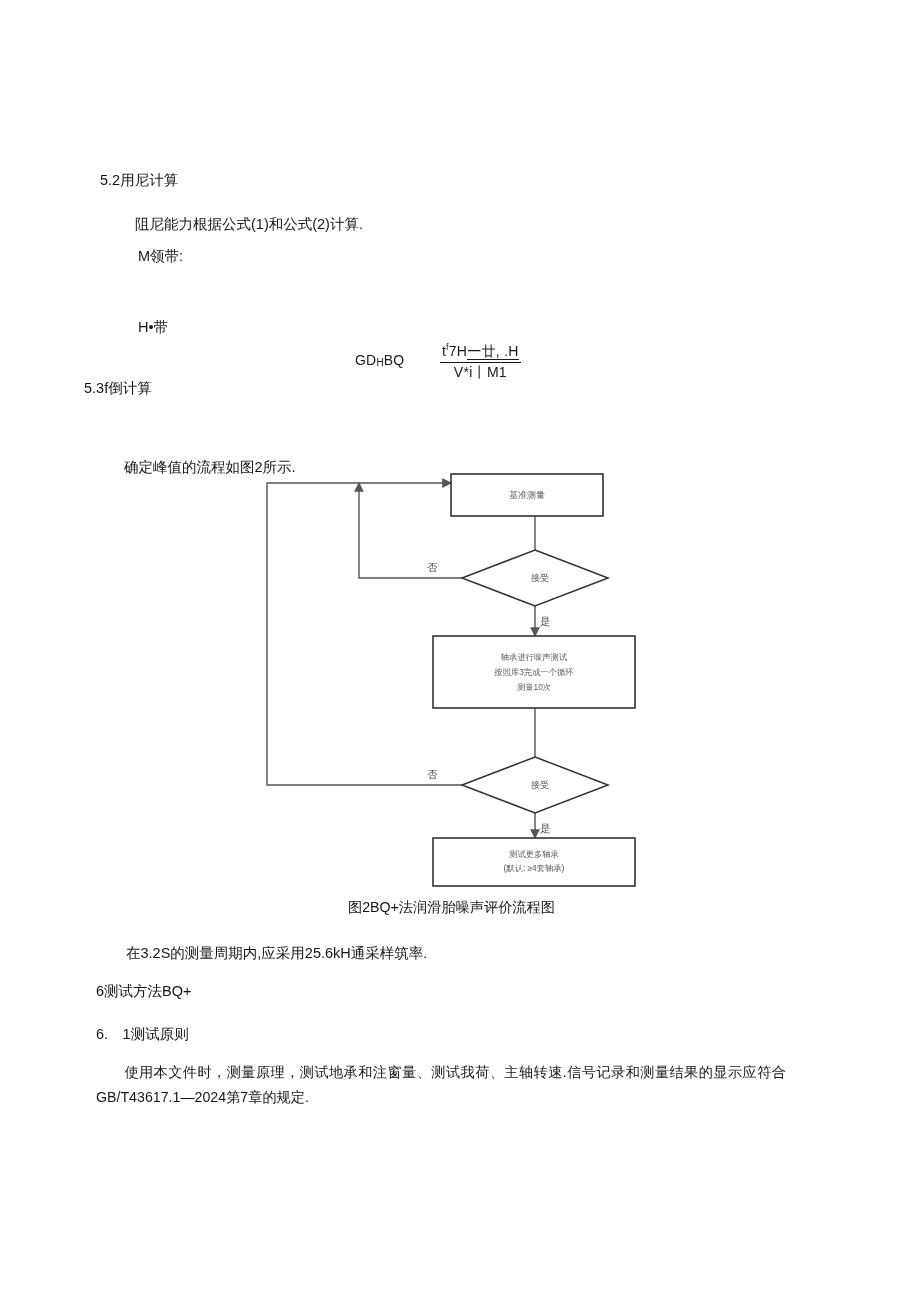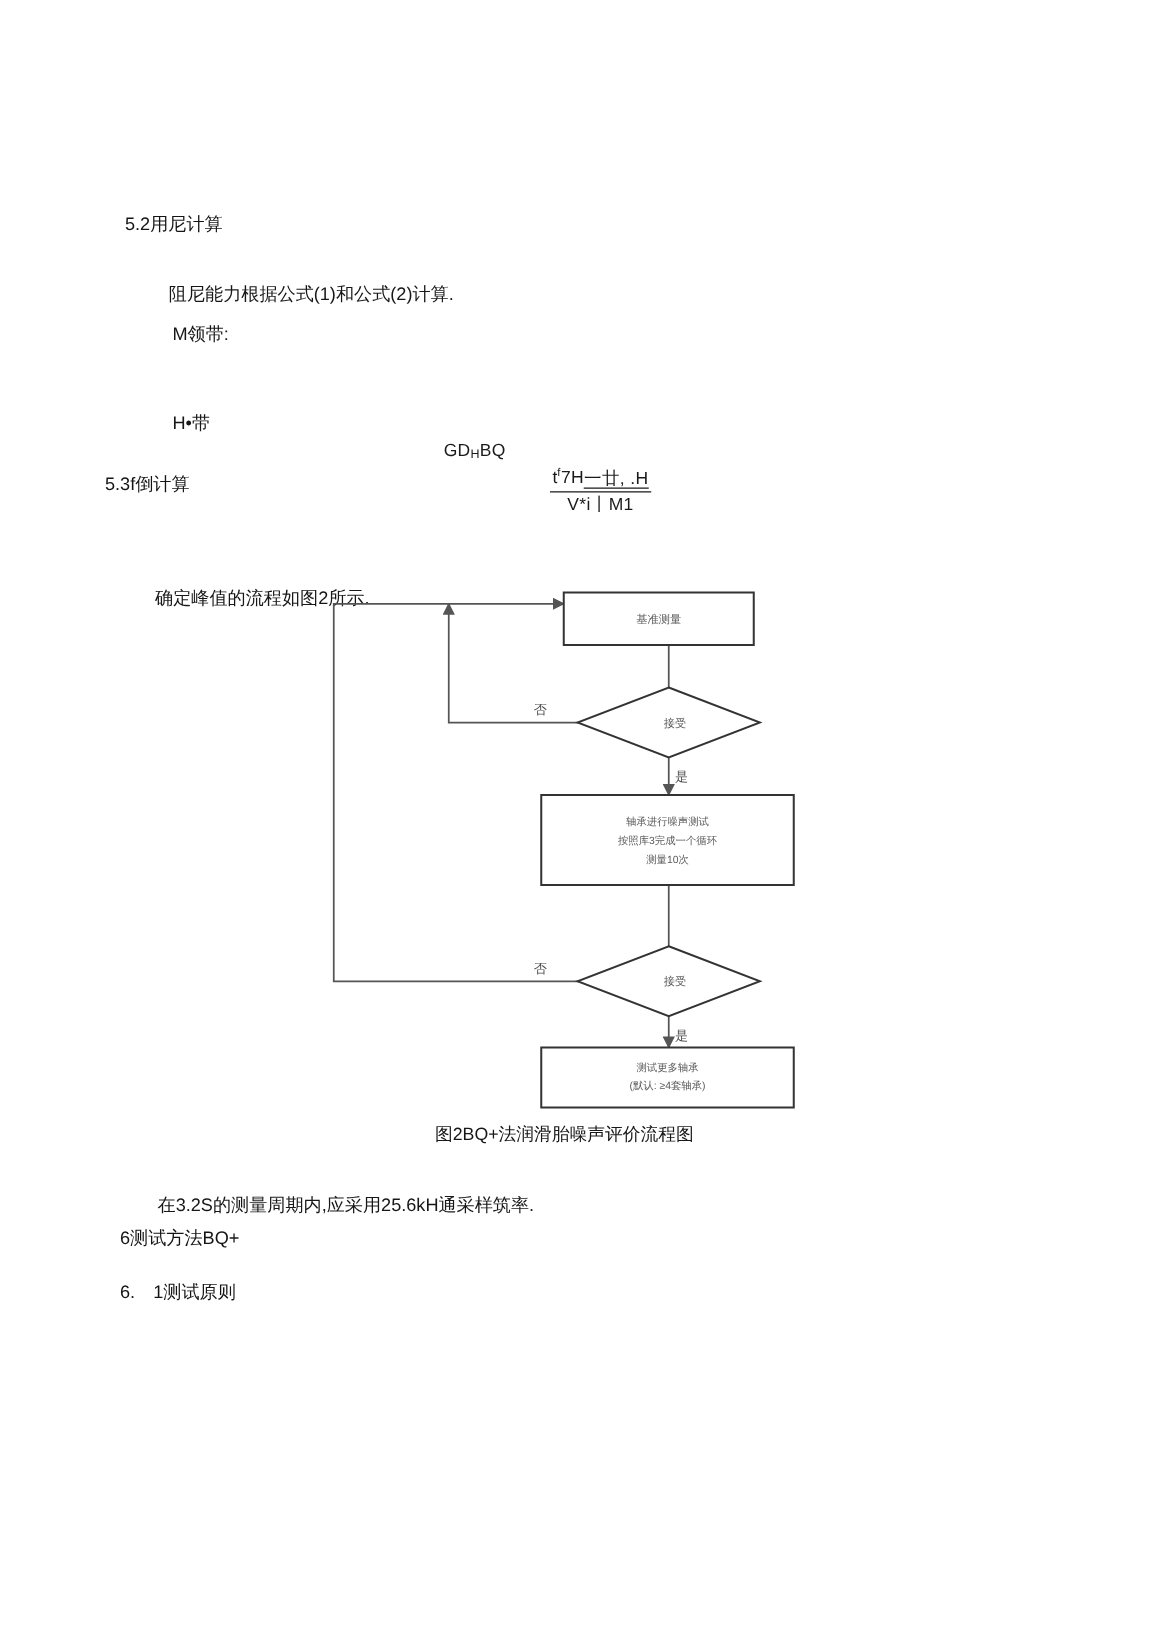--- a/index.html
+++ b/index.html
@@ -27,21 +27,21 @@
     font-size: 14.5px;
     line-height: 1.5;
     color: #141414;
     white-space: nowrap;
   }
   .para {
     font-size: 14.5px;
     line-height: 1.55;
     color: #171717;
   }
-  .para-nw { white-space: nowrap; margin-top: 12px; }
+  .para-nw { white-space: nowrap; }
 
   .body-wide {
     font-size: 14.2px;
     line-height: 1.75;
     color: #171717;
     width: 690px;
     text-align: justify;
   }
   .indent { text-indent: 2em; }
   .formula-label {
@@ -62,21 +62,20 @@
     left: 440px;
     top: 342px;
     font-size: 14px;
     text-align: center;
     white-space: nowrap;
   }
   .frac .num {
     display: block;
     padding: 0 2px 1px 2px;
     letter-spacing: 0.3px;
-    margin-top: 31px;
   }
   .frac .num .lead { letter-spacing: 0; }
   .frac .num sup {
     font-size: 9px;
     vertical-align: super;
   }
   .frac .den {
     display: block;
     border-top: 1.3px solid #1a1a1a;
     padding: 1px 2px 0 2px;
@@ -211,15 +210,16 @@
   </div>
 
   <div class="caption" style="left:348px; top:898px;">图2BQ+法润滑胎噪声评价流程图</div>
 
   <div class="abs para para-nw" style="left:126px; top:942px;">在3.2S的测量周期内,应采用25.6kH通采样筑率.</div>
 
   <div class="abs heading" style="left:96px; top:981px;">6测试方法BQ+</div>
 
   <div class="abs heading" style="left:96px; top:1024px;">6.　1测试原则</div>
 
+  <div class="abs body-wide indent" style="left:96px; top:1060px;">使用本文件时，测量原理，测试地承和注窗量、测试我荷、主轴转速.信号记录和测量结果的显示应符合GB/T43617.1—2024第7章的规定.</div>
 
 
 </div>
 
 </body></html>

